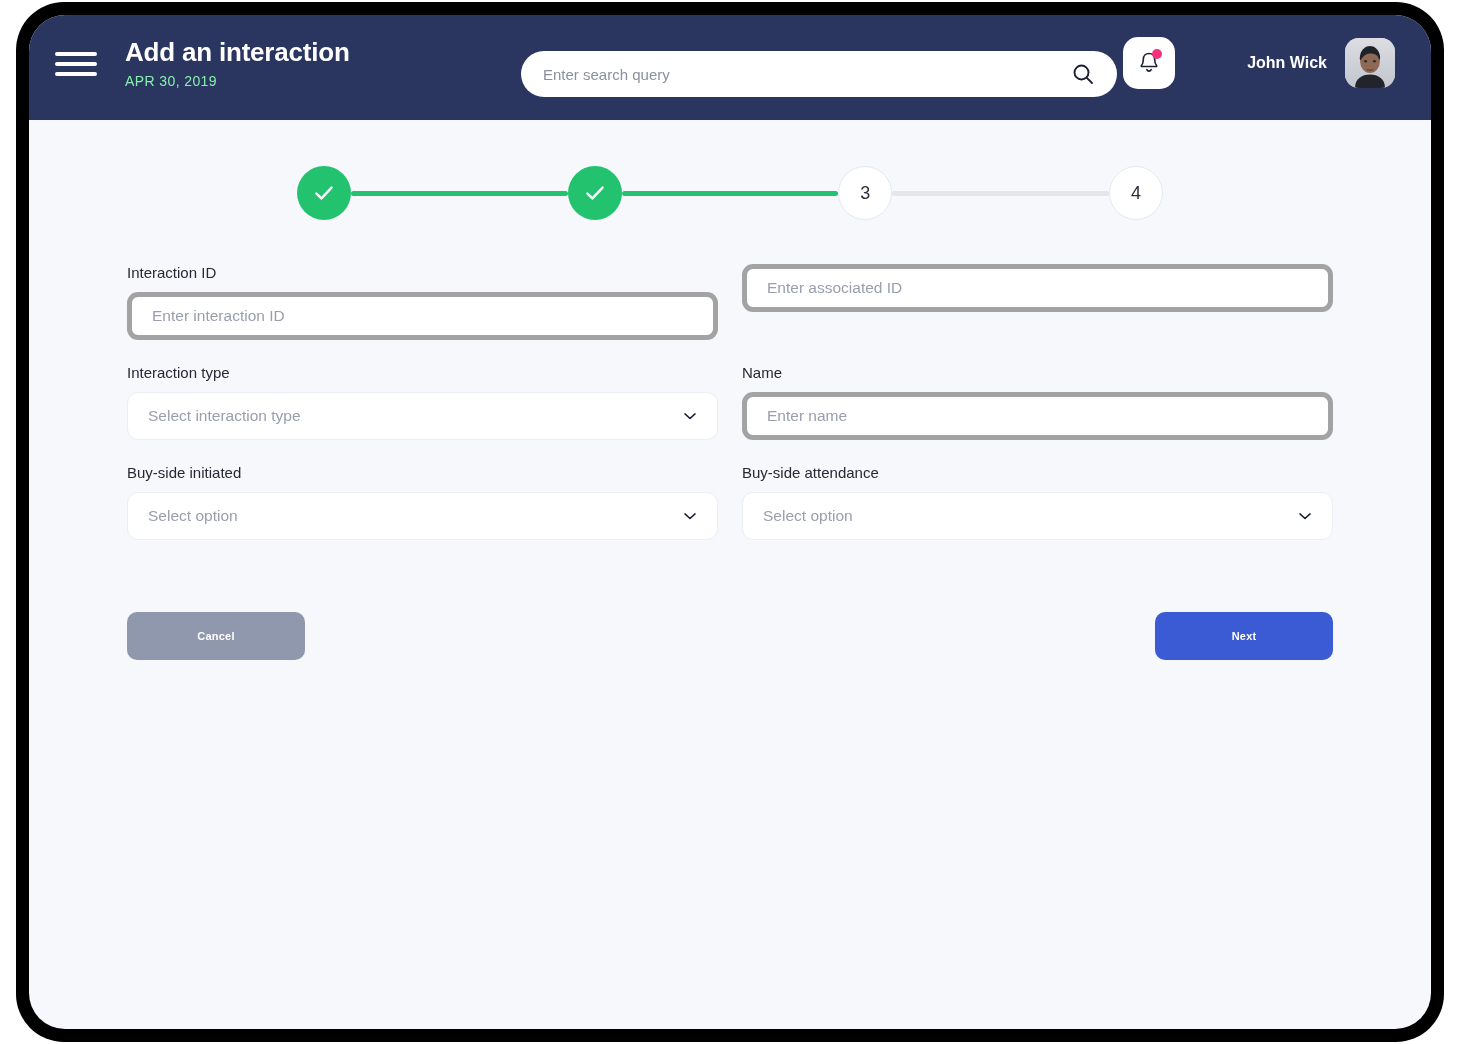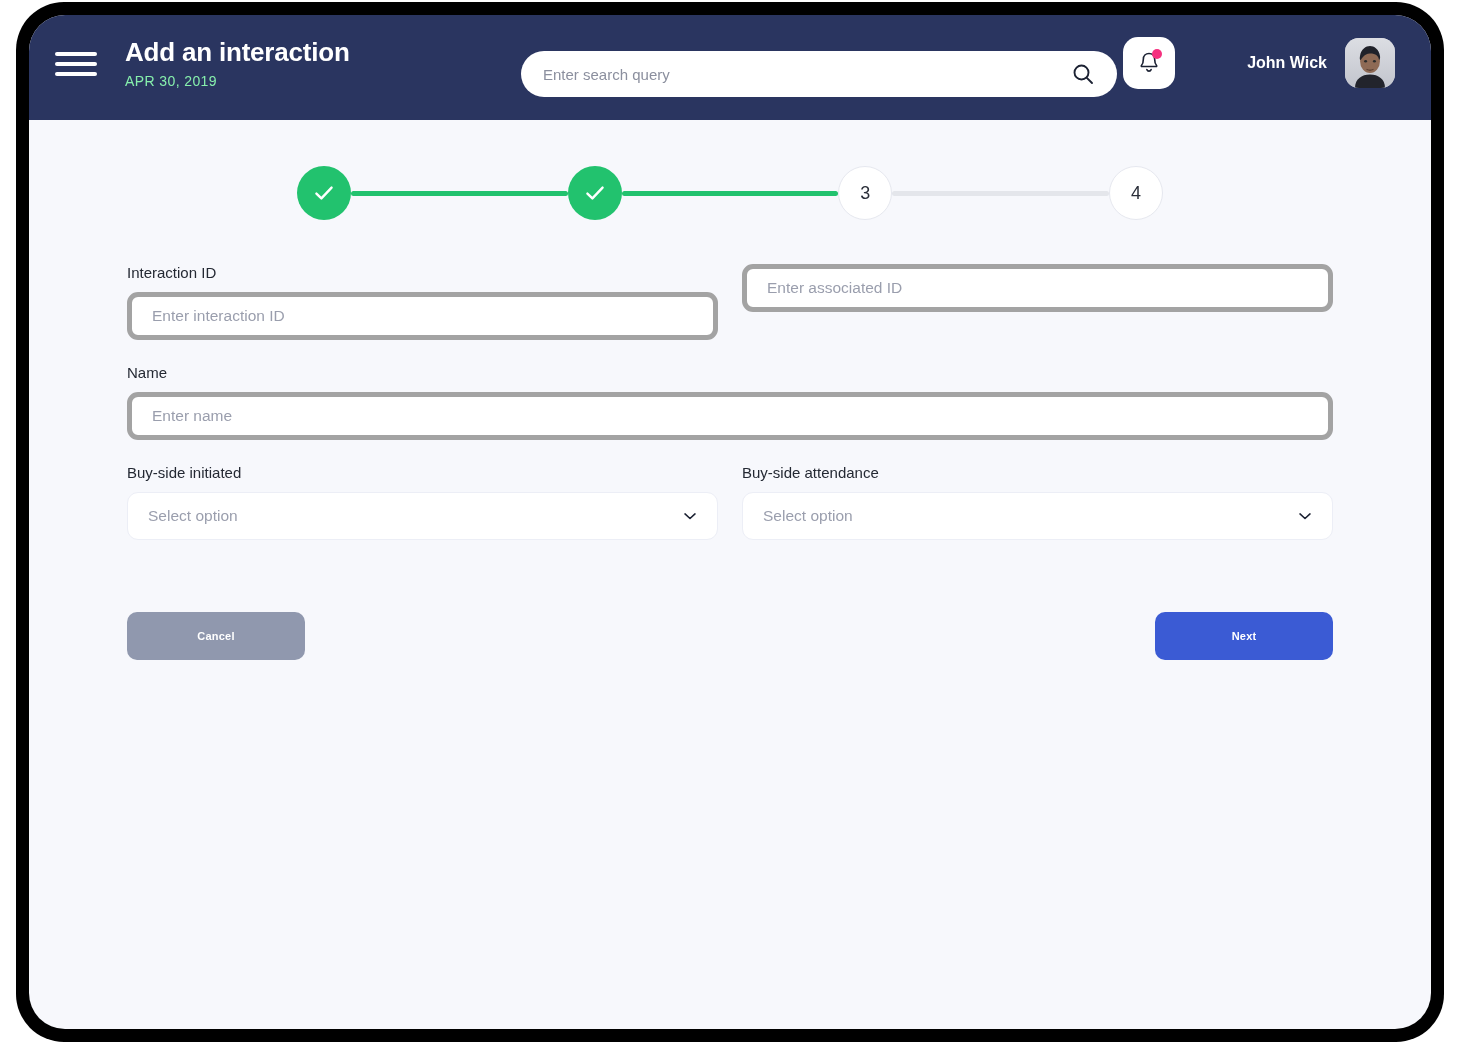--- a/index.html
+++ b/index.html
@@ -364,20 +364,29 @@
             <label class="field-label">Interaction ID</label>
             <input class="field" type="text" placeholder="Enter interaction ID" style="">
           </div>
           <div class="col field-group">
             <input class="field" type="text" placeholder="Enter associated ID" style="">
           </div>
         </div>
 
         <div class="row">
           <div class="col field-group">
+            <label class="field-label">Interaction type</label>
+            <div class="select-wrap">
+              <div class="select-display">Select interaction type</div>
+              <svg class="chev" width="20" height="20" viewBox="0 0 24 24" fill="none">
+                <path d="M6 9.5l6 5.5 6-5.5" stroke="#1c2233" stroke-width="1.9" stroke-linecap="round" stroke-linejoin="round"></path>
+              </svg>
+            </div>
+          </div>
+          <div class="col field-group">
             <label class="field-label">Name</label>
             <input class="field" type="text" placeholder="Enter name" style="">
           </div>
         </div>
 
 
         <div class="row">
           <div class="col field-group">
             <label class="field-label">Buy-side initiated</label>
             <div class="select-wrap">

